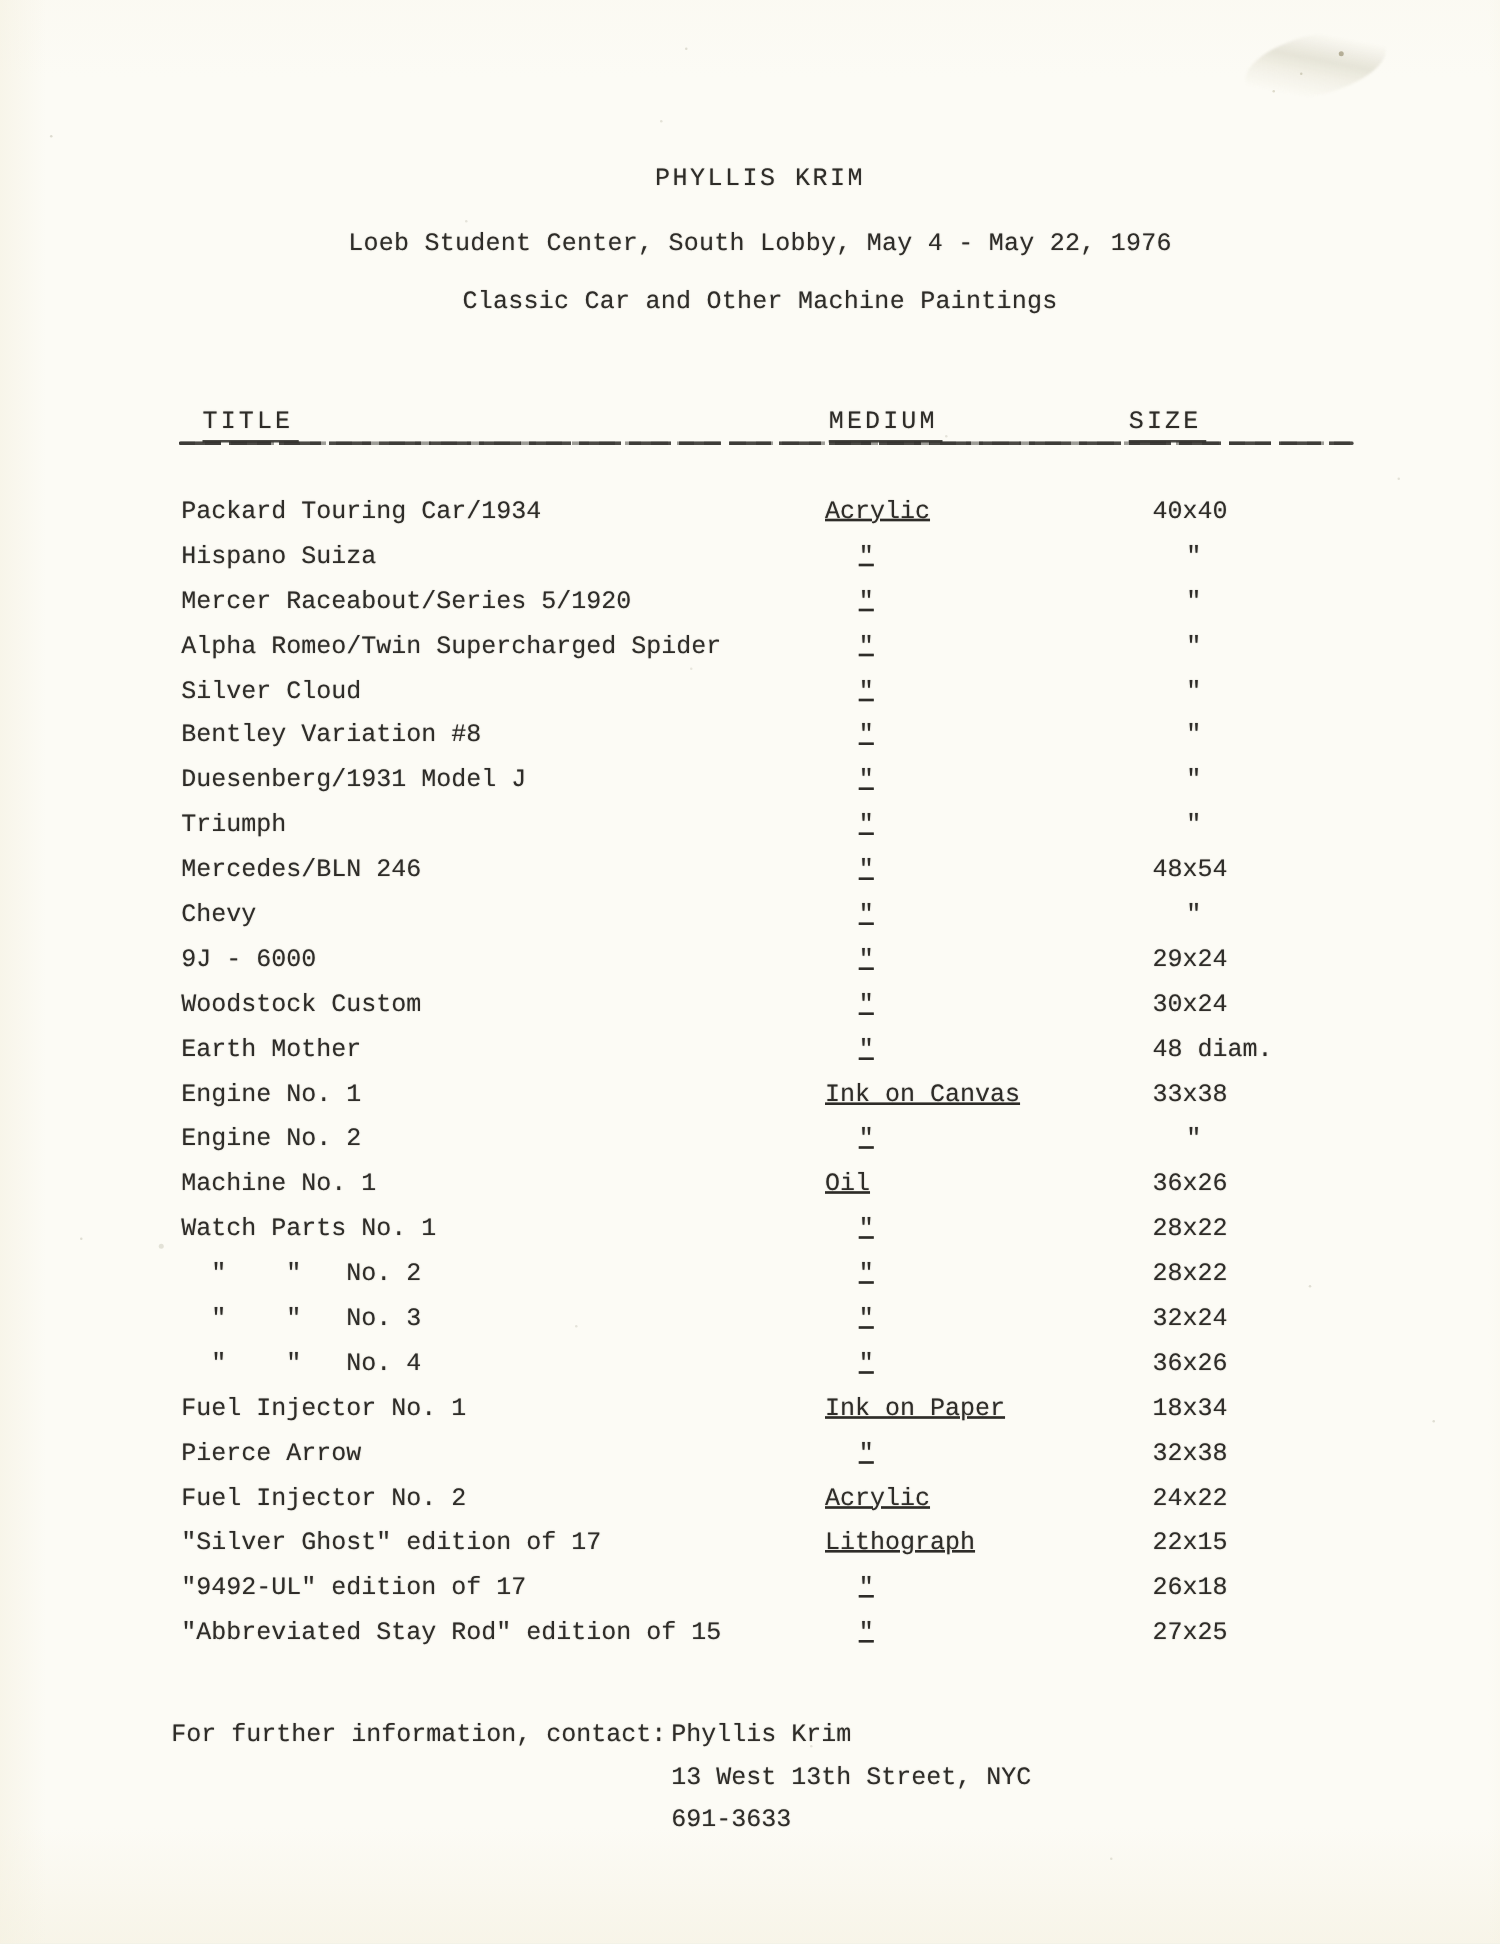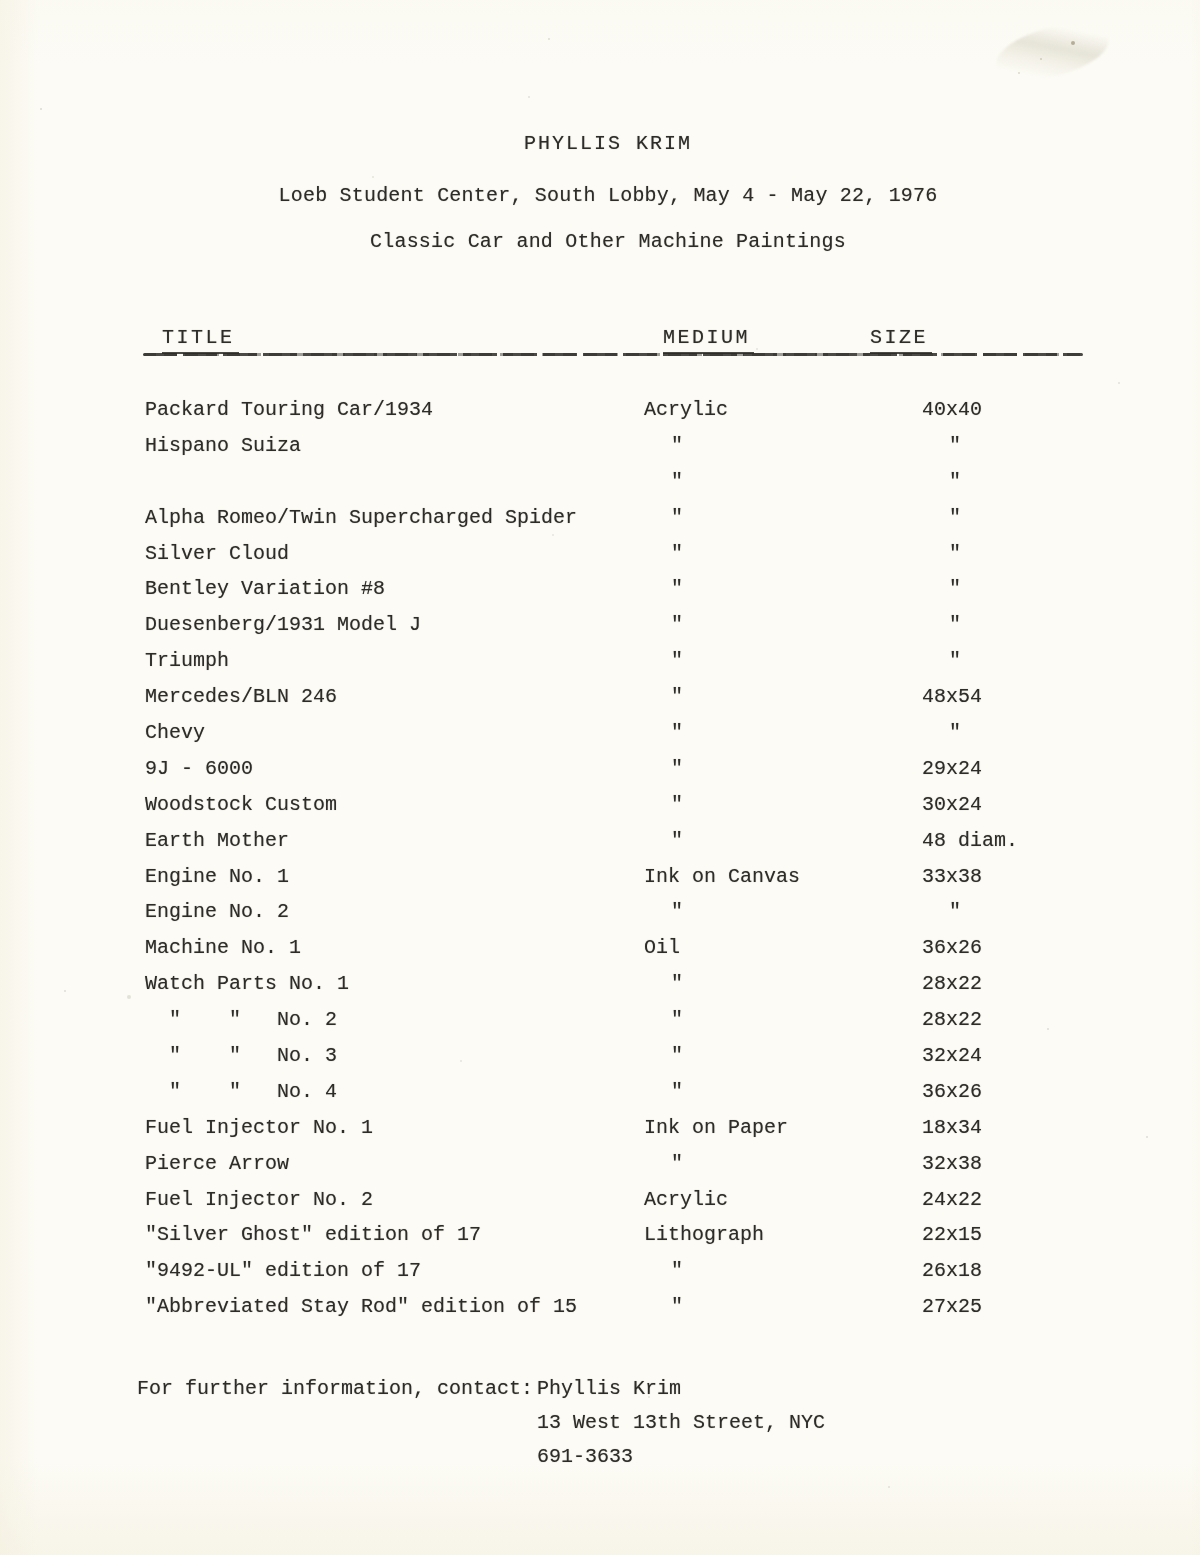--- a/index.html
+++ b/index.html
@@ -39,21 +39,21 @@
   
   .col-head {
     position: absolute;
     top: 326px;
     letter-spacing: 2.5px;
     padding: 0 4px 3px 0;
     border-bottom: 2px solid rgba(44,42,38,0.85);
   }
   .col-head.h-title  { left: 143px; margin-left: 19px; }
   .col-head.h-medium { left: 648px; margin-left: 15px; }
-  .col-head.h-size   { left: 870px; }
+  .col-head.h-size   { left: 903px; }
   .header-rule {
     position: absolute;
     top: 353px;
     left: 143px;
     width: 940px;
     height: 3px;
     background-image:
       repeating-linear-gradient(90deg, rgba(44,42,38,0.85) 0 34px, rgba(44,42,38,0) 34px 40px),
       repeating-linear-gradient(90deg, rgba(44,42,38,0.45) 0 13px, rgba(44,42,38,0) 13px 21px);
     border-radius: 2px;
@@ -65,21 +65,21 @@
     left: 0;
     width: 1052px;
   }
   .row {
     position: relative;
     height: 35.9px;
     line-height: 35.9px;
   }
   .cell { position: absolute; top: 0; }
   .c-title  { left: 145px; }
-  .c-medium { left: 644px; }
+  .c-medium { left: 660px; text-decoration: underline; }
   .c-size   { left: 922px; }
   .cell.ditto { padding-left: 27px; }
   
   .footer-label {
     position: absolute;
     left: 137px;
     top: 1372px;
     line-height: 34px;
   }
   .contact-block {
@@ -158,20 +158,21 @@
           <span class="cell c-size txt">40x40</span>
         </div>
 
         <div class="row">
           <span class="cell c-title txt">Hispano Suiza</span>
           <span class="cell c-medium txt ditto">"</span>
           <span class="cell c-size txt ditto">"</span>
         </div>
 
         <div class="row">
+          <span class="cell c-title txt">Mercer Raceabout/Series 5/1920</span>
           <span class="cell c-medium txt ditto">"</span>
           <span class="cell c-size txt ditto">"</span>
         </div>
 
         <div class="row">
           <span class="cell c-title txt">Alpha Romeo/Twin Supercharged Spider</span>
           <span class="cell c-medium txt ditto">"</span>
           <span class="cell c-size txt ditto">"</span>
         </div>
 

